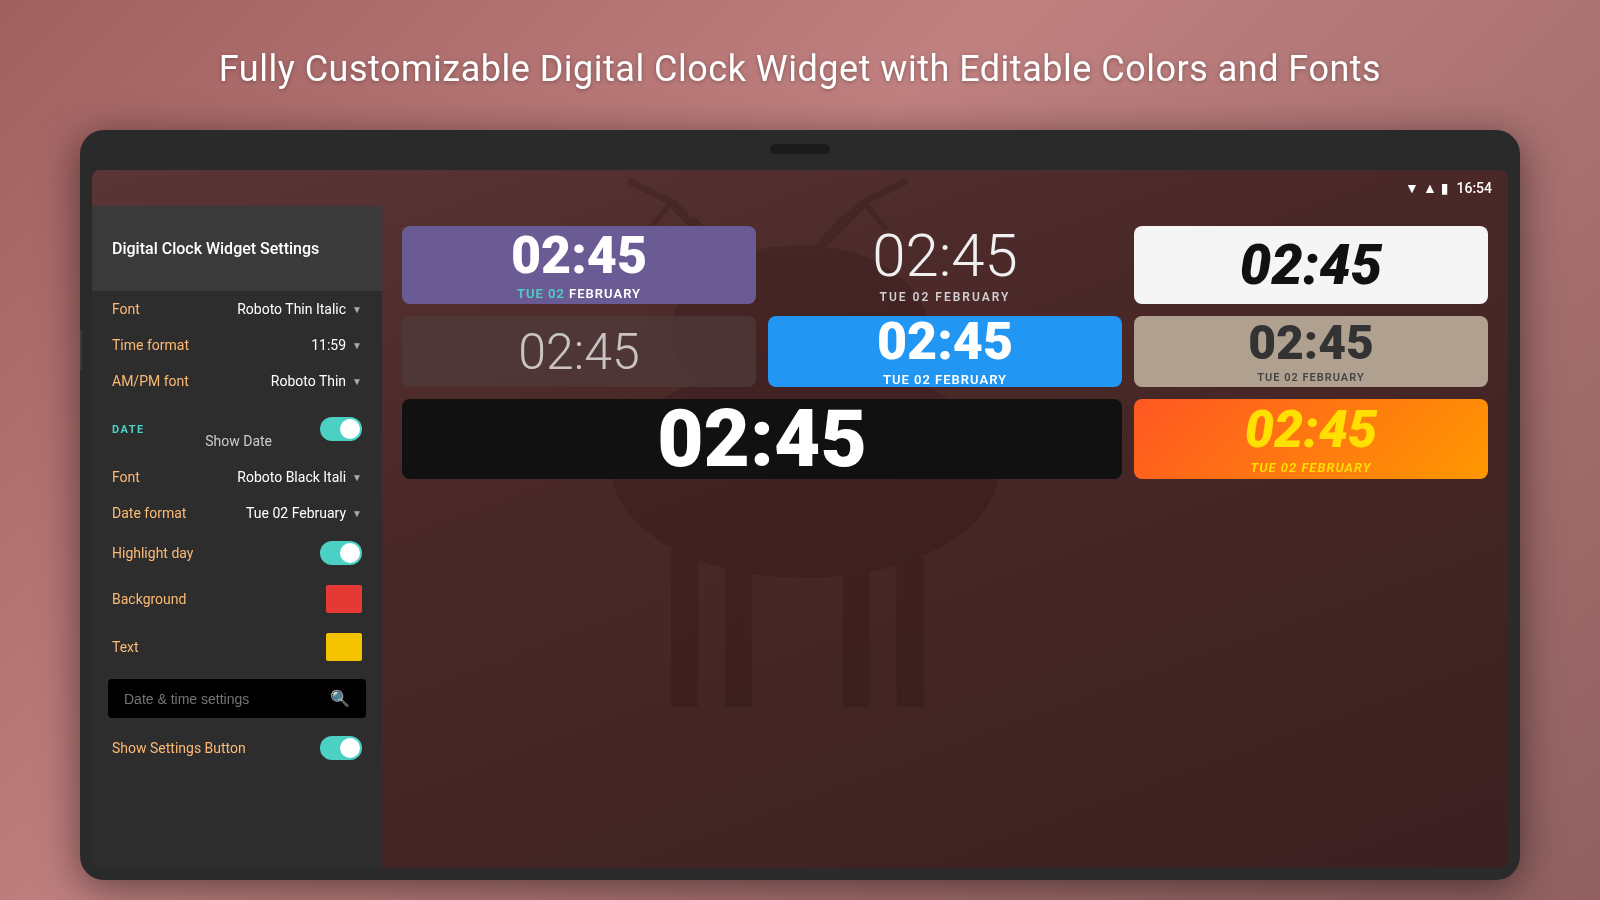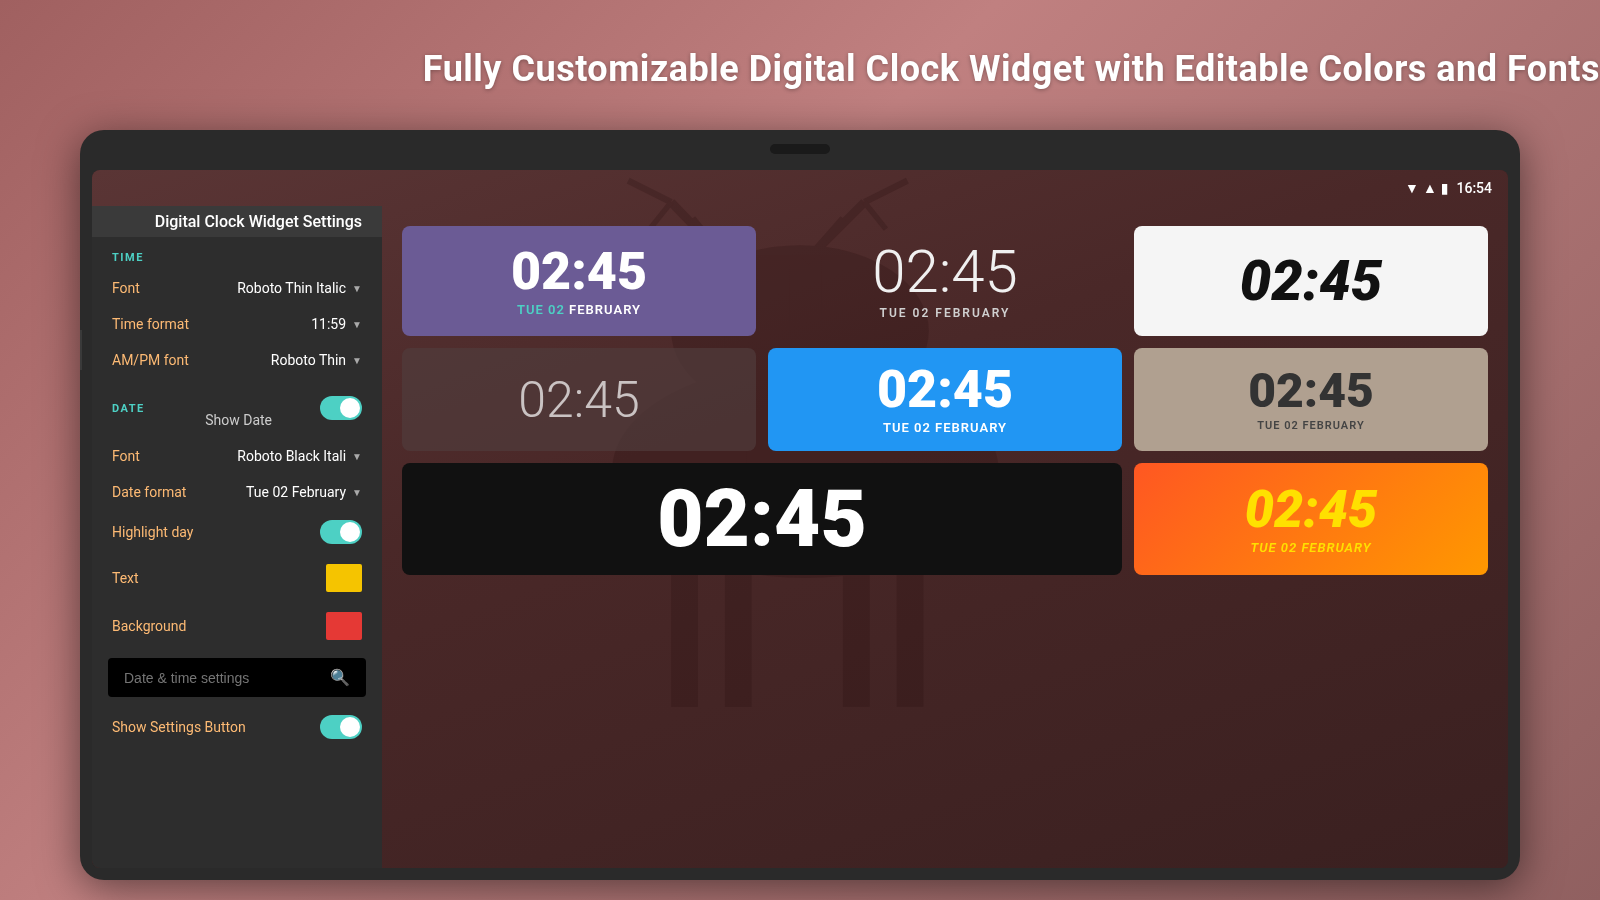--- a/index.html
+++ b/index.html
@@ -18,24 +18,24 @@
       inset: 0;
       background: linear-gradient(135deg, #a06060 0%, #c08080 40%, #906060 100%);
       z-index: 0;
     }
 
     
     .headline {
       position: absolute;
       top: 48px;
       left: 0; right: 0;
-      text-align: right;
+      text-align: center;
       color: #fff;
       font-size: 36px;
-      font-weight: 700;
+      font-weight: 400;
       letter-spacing: 0.5px;
       z-index: 2;
       text-shadow: 0 1px 4px rgba(0,0,0,0.3);
     }
 
     
     .tablet-frame {
       position: absolute;
       top: 130px;
       left: 80px;
@@ -98,22 +98,21 @@
       background: #2d2d2d;
       z-index: 5;
       overflow-y: auto;
     }
 
     .settings-title {
       background: #3a3a3a;
       color: #fff;
       font-size: 16px;
       font-weight: 500;
-      padding: 6px 20px;
-      text-align: right;
+      padding: 33px 20px;
     }
 
     .section-header {
       color: #4dd0c4;
       font-size: 11px;
       font-weight: 700;
       letter-spacing: 1.5px;
       padding: 14px 20px 6px;
       text-transform: uppercase;
     }
@@ -210,21 +209,20 @@
       align-content: start;
     }
 
     
     .widget {
       border-radius: 8px;
       display: flex;
       flex-direction: column;
       align-items: center;
       justify-content: center;
-      padding: 16px;
       position: relative;
     }
 
     .widget-time {
       font-size: 52px;
       font-weight: 900;
       line-height: 1;
     }
 
     .widget-date {
@@ -403,21 +401,20 @@
         <span>▲</span>
         <span>▮</span>
       </div>
       <span>16:54</span>
     </div>
 
     <div class="settings-panel">
 
       <div class="settings-title">Digital Clock Widget Settings</div>
 
-      <div class="section-header">TIME</div>
 
       <div class="setting-row">
         <span class="setting-label">Font</span>
         <span class="setting-value">
           <span>Roboto Thin Italic</span>
           <span class="dropdown-arrow">▼</span>
         </span>
       </div>
 
       <div class="setting-row">
@@ -458,27 +455,27 @@
         </span>
       </div>
 
       <div class="setting-row">
         <span class="setting-label">Highlight day</span>
         <div class="toggle"></div>
       </div>
 
 
       <div class="setting-row">
+        <span class="setting-label">Background</span>
+        <div class="color-swatch" style="background: #e53935;"></div>
+      </div>
+
+      <div class="setting-row">
         <span class="setting-label">Text</span>
         <div class="color-swatch" style="background: #f5c400;"></div>
-      </div>
-
-      <div class="setting-row">
-        <span class="setting-label">Background</span>
-        <div class="color-swatch" style="background: #e53935;"></div>
       </div>
 
 
       <div class="search-row">
         <input class="search-input" type="text" value="" placeholder="Date &amp; time settings" style="">
         <span class="search-icon">🔍</span>
       </div>
 
       <div class="setting-row">
         <span class="setting-label">Show Settings Button</span>

